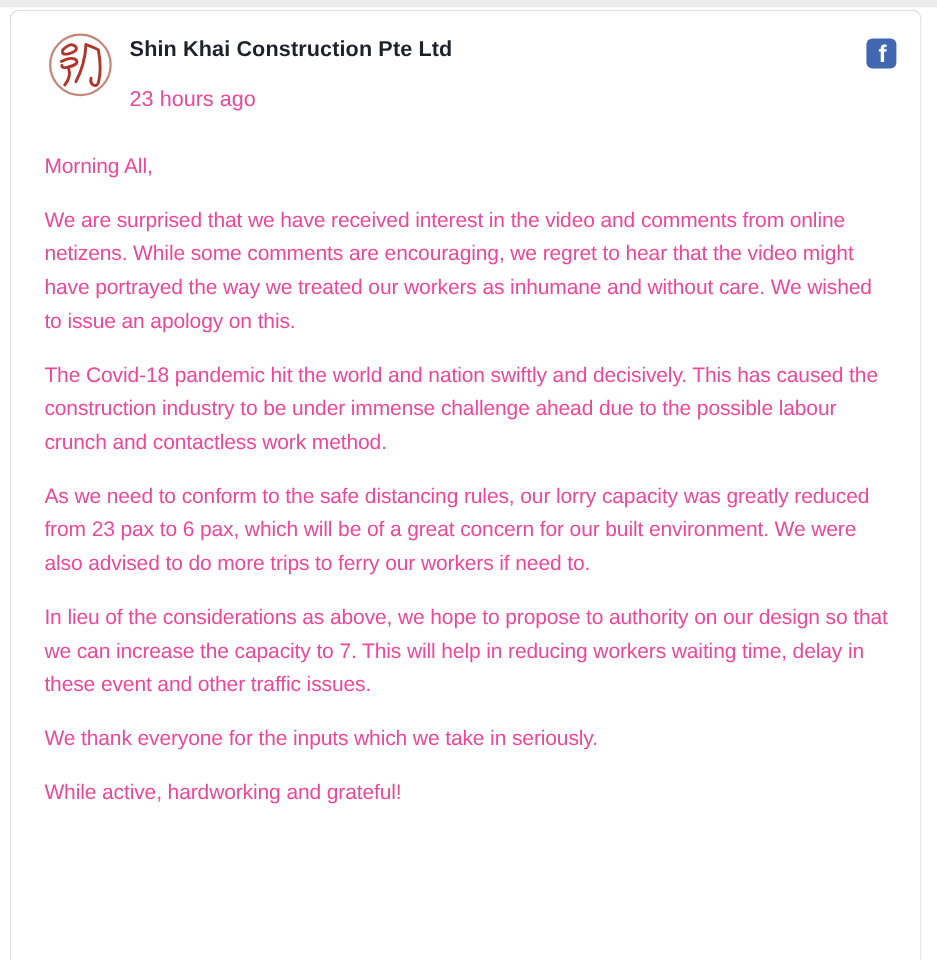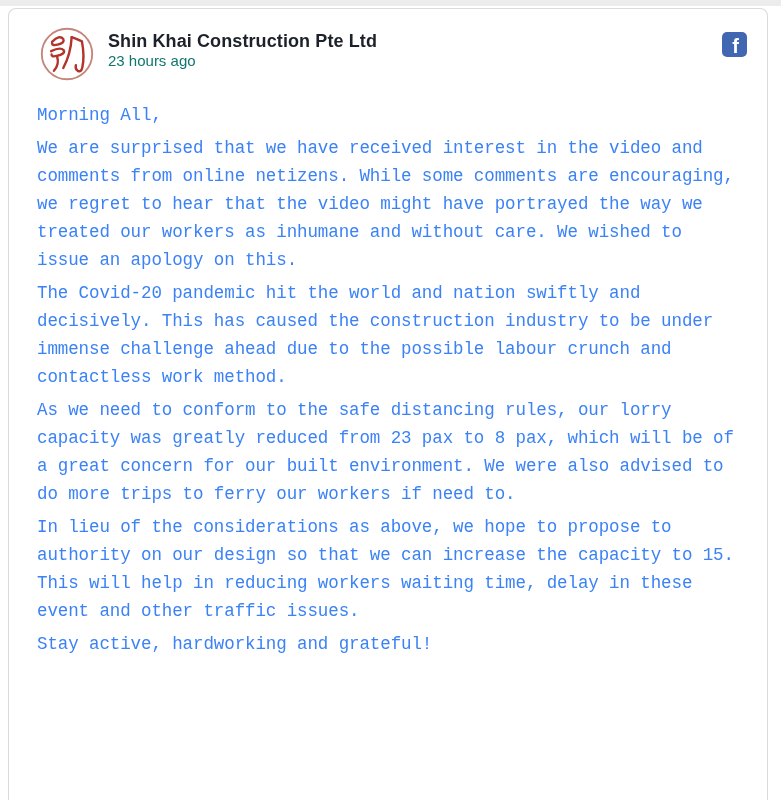--- a/index.html
+++ b/index.html
@@ -43,23 +43,23 @@
     flex: 1 1 auto;
   }
   .page-name {
     font-size: 18px;
     font-weight: bold;
     color: #1d2129;
     letter-spacing: 0.1px;
     cursor: pointer;
   }
   .timestamp {
-    margin-top: 0;
-    font-size: 15px;
-    color: #0f766e;
+    margin-top: 20px;
+    font-size: 18px;
+    color: #ec4899;
     cursor: pointer;
   }
   .fb-badge {
     margin-top: 6px;
     width: 25px; height: 25px;
     flex: 0 0 25px;
     background: #4267b2;
     border-radius: 5px;
     color: #ffffff;
     font-weight: bold;
@@ -69,25 +69,24 @@
     overflow: hidden;
     cursor: pointer;
   }
   .fb-badge span { position: relative; top: 1px; left: 1px; }
   .post-body {
     padding: 14px 26px 0 28px;
   }
   .post-body p {
     font-size: 17.5px;
     line-height: 28px;
-    color: #3b82f6;
+    color: #ec4899;
     letter-spacing: -0.1px;
-    margin: 5px 0;
+    margin: 17px 0;
     max-width: 706px;
-    font-family: Liberation Mono, monospace;
   }
 </style>
 </head>
 <body>
 
 <div class="top-strip"></div>
 
 <div class="card">
 
   <div class="post-header">
@@ -112,19 +111,20 @@
 
     <div class="fb-badge">
       <span>f</span>
     </div>
 
   </div>
 
   <div class="post-body">
       <p>Morning All,</p>
       <p>We are surprised that we have received interest in the video and comments from online netizens. While some comments are encouraging, we regret to hear that the video might have portrayed the way we treated our workers as inhumane and without care. We wished to issue an apology on this.</p>
-      <p>The Covid-20 pandemic hit the world and nation swiftly and decisively. This has caused the construction industry to be under immense challenge ahead due to the possible labour crunch and contactless work method.</p>
-      <p>As we need to conform to the safe distancing rules, our lorry capacity was greatly reduced from 23 pax to 8 pax, which will be of a great concern for our built environment. We were also advised to do more trips to ferry our workers if need to.</p>
-      <p>In lieu of the considerations as above, we hope to propose to authority on our design so that we can increase the capacity to 15. This will help in reducing workers waiting time, delay in these event and other traffic issues.</p>
-      <p>Stay active, hardworking and grateful!</p>
+      <p>The Covid-18 pandemic hit the world and nation swiftly and decisively. This has caused the construction industry to be under immense challenge ahead due to the possible labour crunch and contactless work method.</p>
+      <p>As we need to conform to the safe distancing rules, our lorry capacity was greatly reduced from 23 pax to 6 pax, which will be of a great concern for our built environment. We were also advised to do more trips to ferry our workers if need to.</p>
+      <p>In lieu of the considerations as above, we hope to propose to authority on our design so that we can increase the capacity to 7. This will help in reducing workers waiting time, delay in these event and other traffic issues.</p>
+      <p>We thank everyone for the inputs which we take in seriously.</p>
+      <p>While active, hardworking and grateful!</p>
     </div>
 
 </div>
 
 </body></html>

